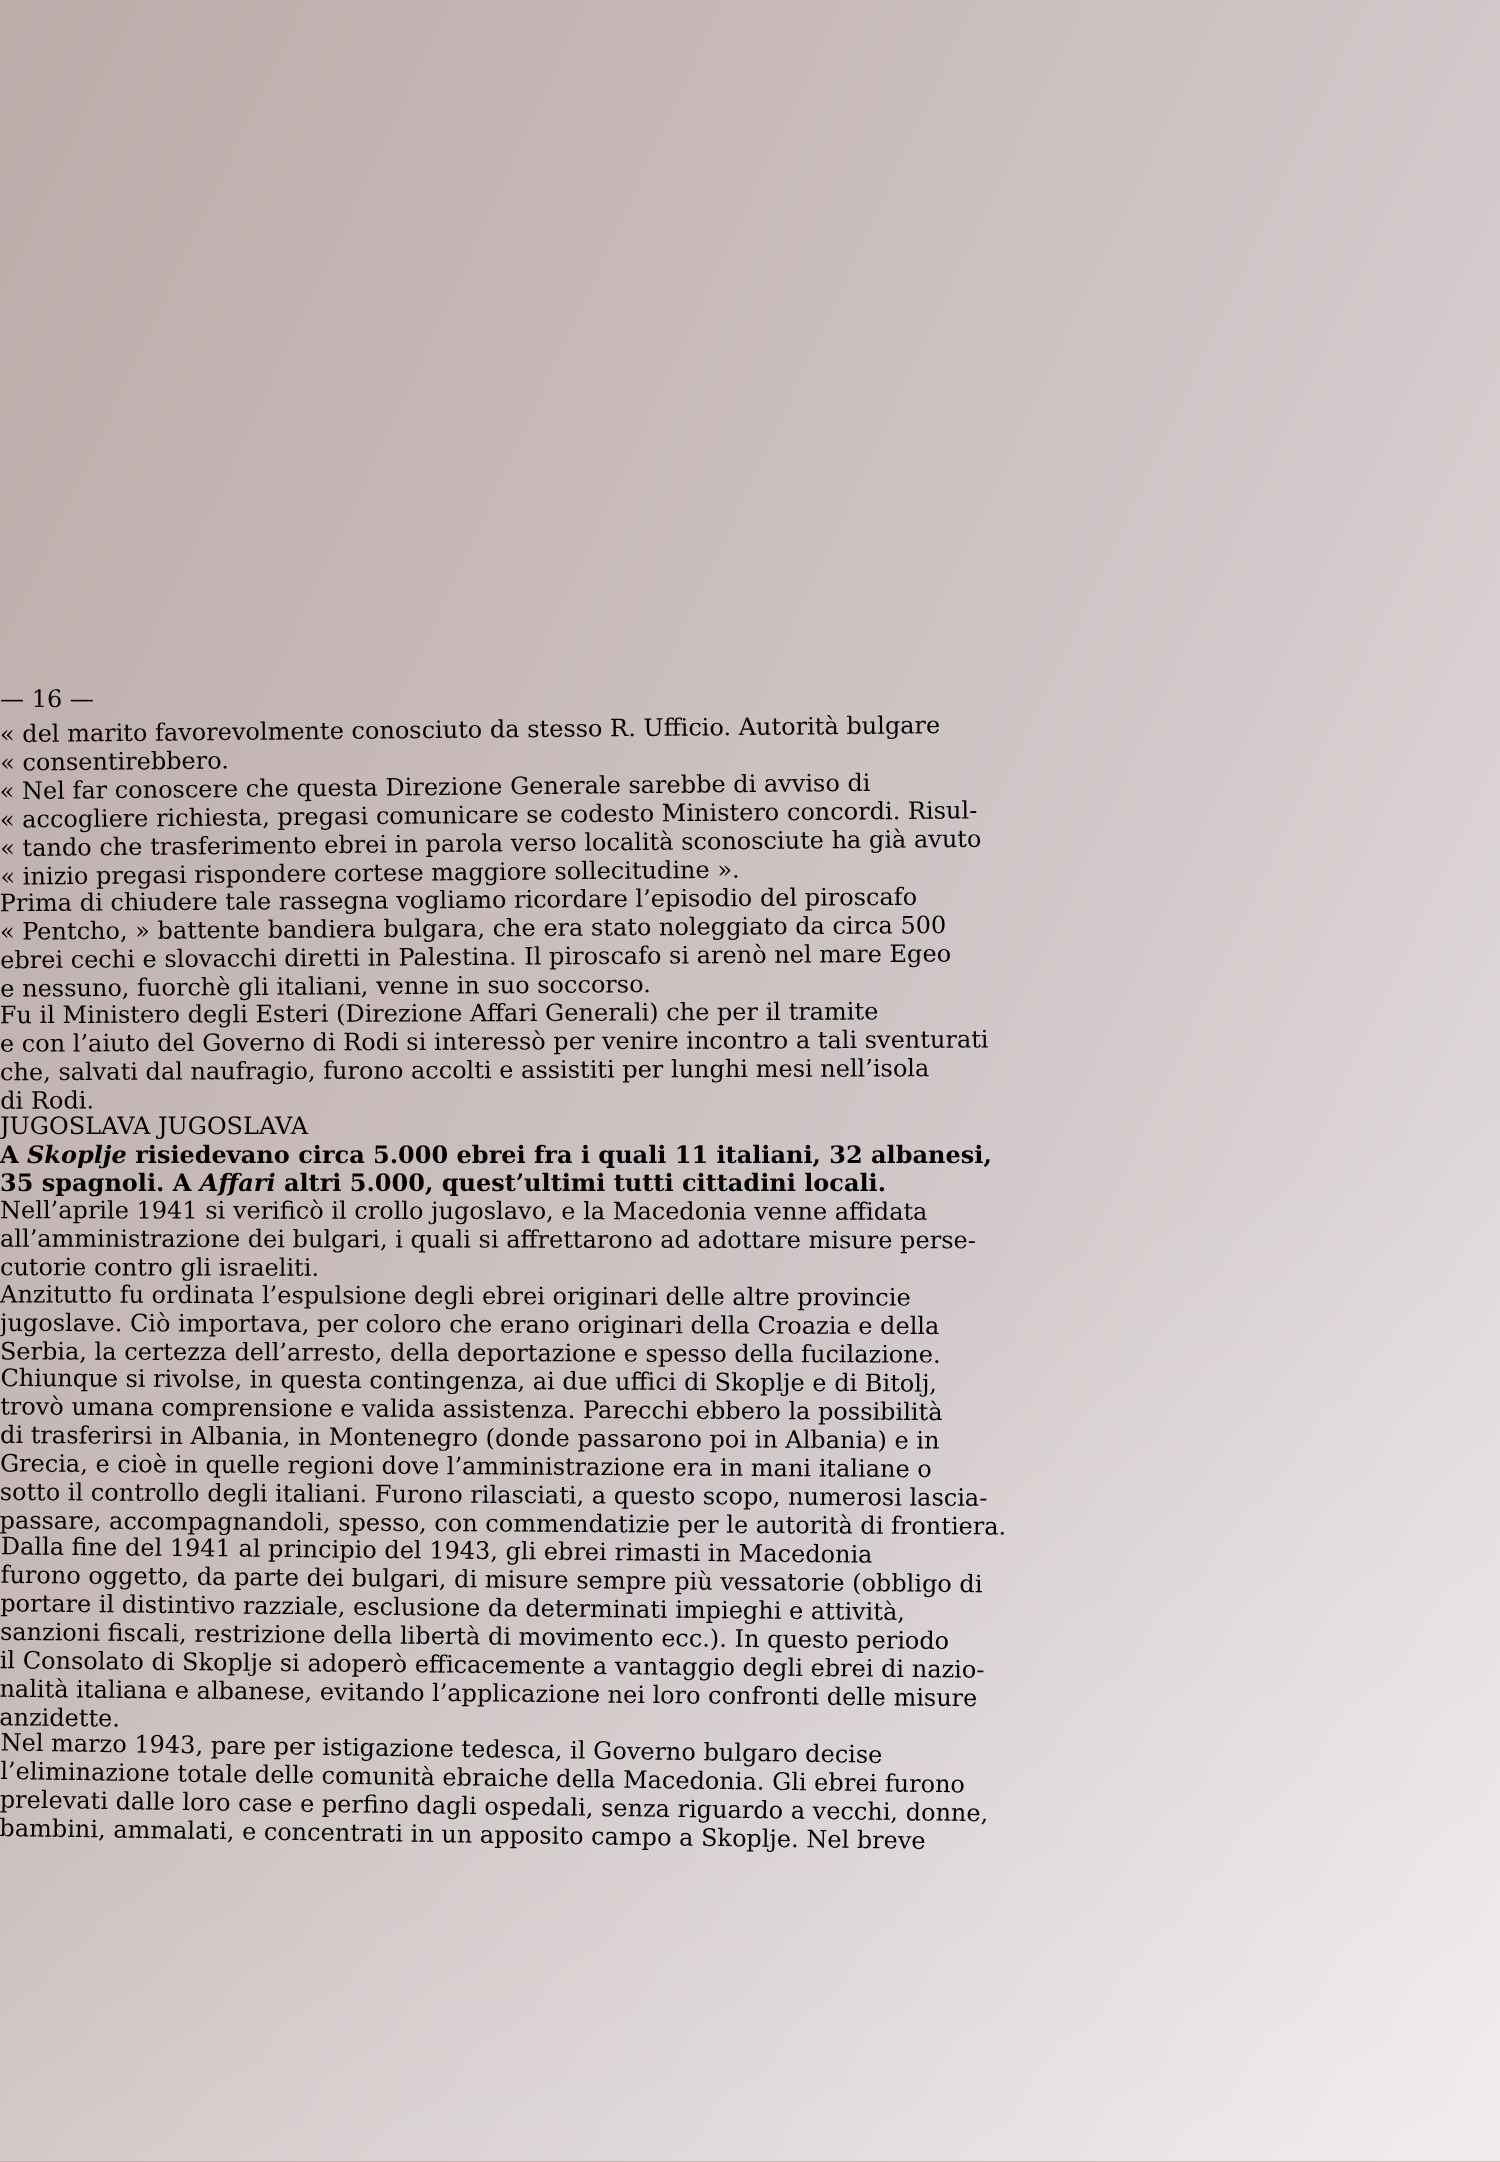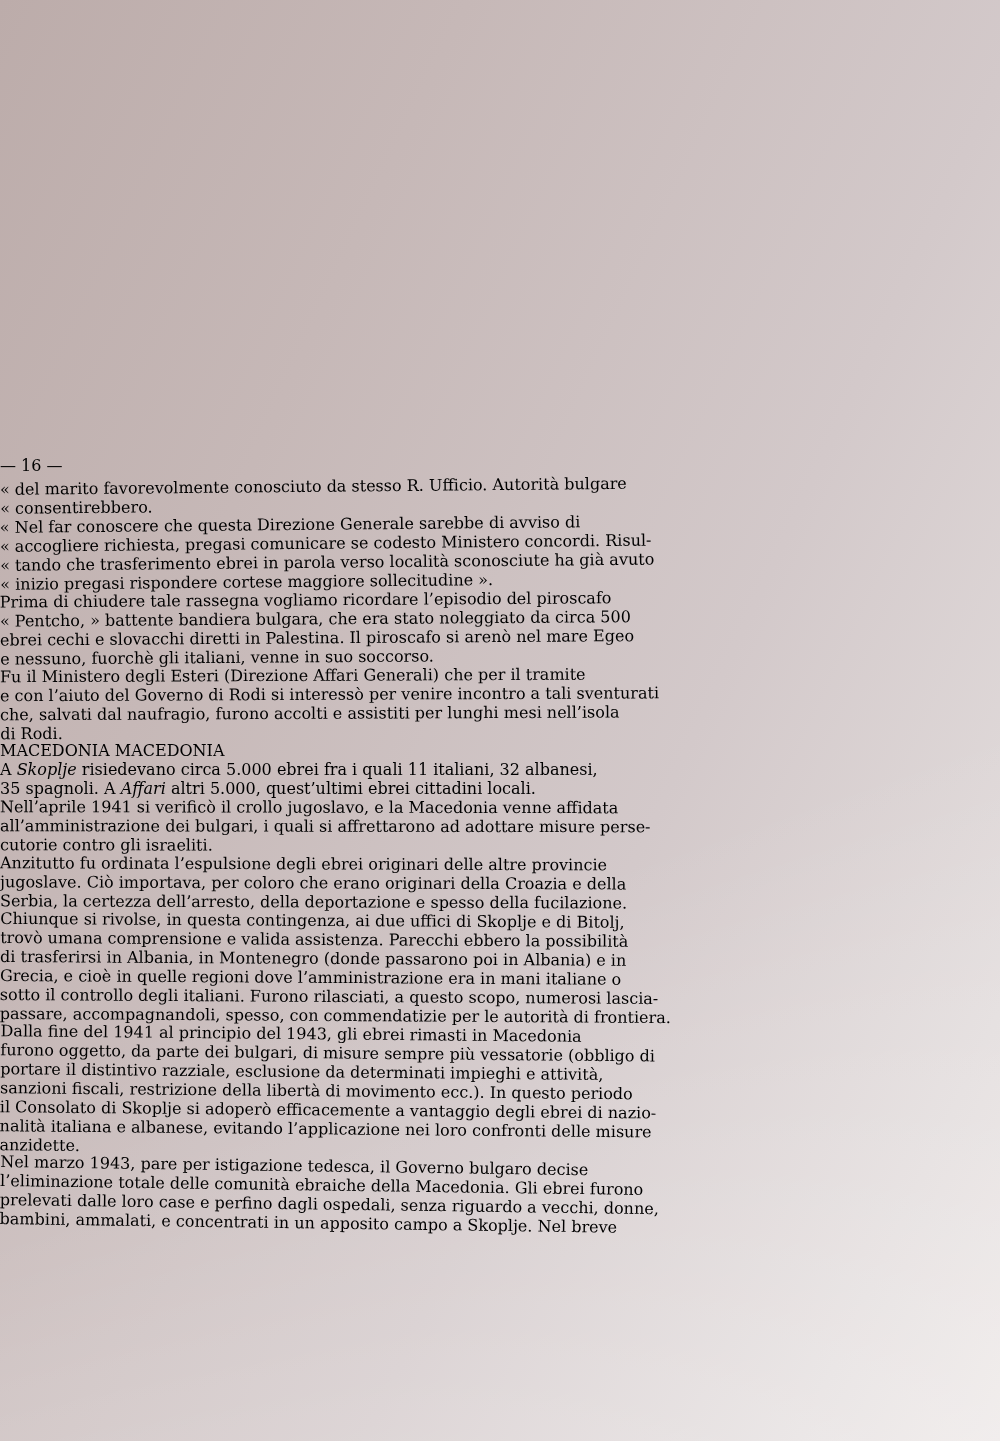--- a/index.html
+++ b/index.html
@@ -141,25 +141,25 @@
         <div class="line end">e nessuno, fuorchè gli italiani, venne in suo soccorso.</div>
       </div>
 
       <div class="para" style="transform: rotate(-0.25deg);">
         <div class="line indent">Fu il Ministero degli Esteri (Direzione Affari Generali) che per il tramite</div>
         <div class="line">e con l’aiuto del Governo di Rodi si interessò per venire incontro a tali sventurati</div>
         <div class="line">che, salvati dal naufragio, furono accolti e assistiti per lunghi mesi nell’isola</div>
         <div class="line end">di Rodi.</div>
       </div>
 
-      <div class="heading">MACEDONIA MACEDONIA</div>
-
-      <div class="para" style="transform: rotate(0deg);">
+      <div class="heading">JUGOSLAVA JUGOSLAVA</div>
+
+      <div class="para" style="transform: rotate(0deg); font-weight: bold;">
         <div class="line indent"><span>A </span><i>Skoplje</i><span> risiedevano circa 5.000 ebrei fra i quali 11 italiani, 32 albanesi,</span></div>
-        <div class="line end"><span>35 spagnoli. A </span><i>Affari</i><span> altri 5.000, quest’ultimi ebrei cittadini locali.</span></div>
+        <div class="line end"><span>35 spagnoli. A </span><i>Affari</i><span> altri 5.000, quest’ultimi tutti cittadini locali.</span></div>
       </div>
 
       <div class="para" style="transform: rotate(0.1deg);">
         <div class="line indent">Nell’aprile 1941 si verificò il crollo jugoslavo, e la Macedonia venne affidata</div>
         <div class="line">all’amministrazione dei bulgari, i quali si affrettarono ad adottare misure perse-</div>
         <div class="line end">cutorie contro gli israeliti.</div>
       </div>
 
       <div class="para" style="transform: rotate(0.2deg);">
         <div class="line indent">Anzitutto fu ordinata l’espulsione degli ebrei originari delle altre provincie</div>

